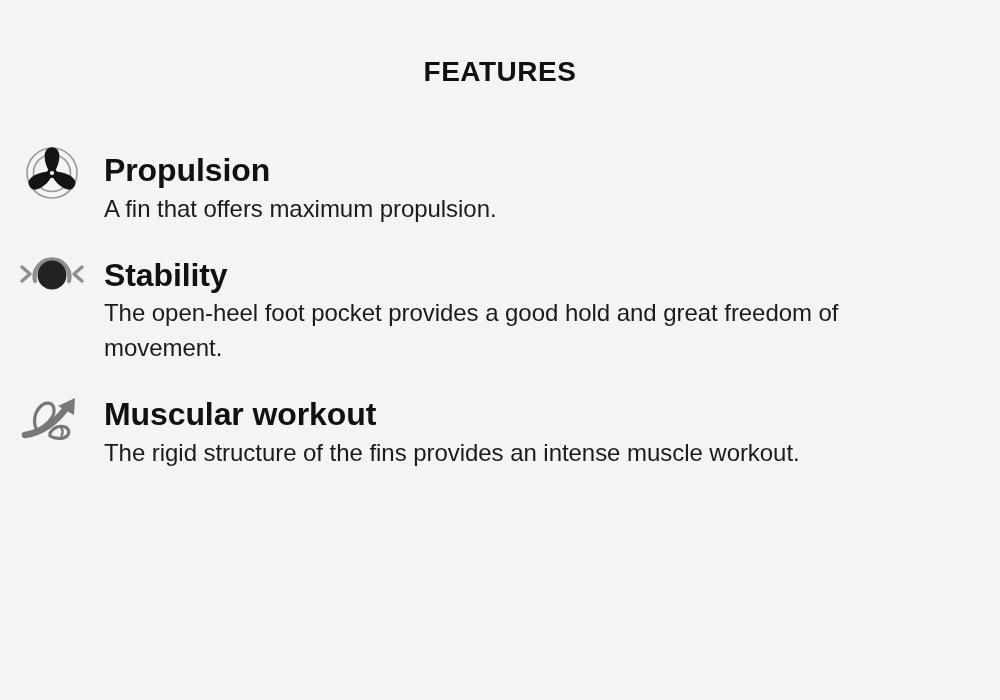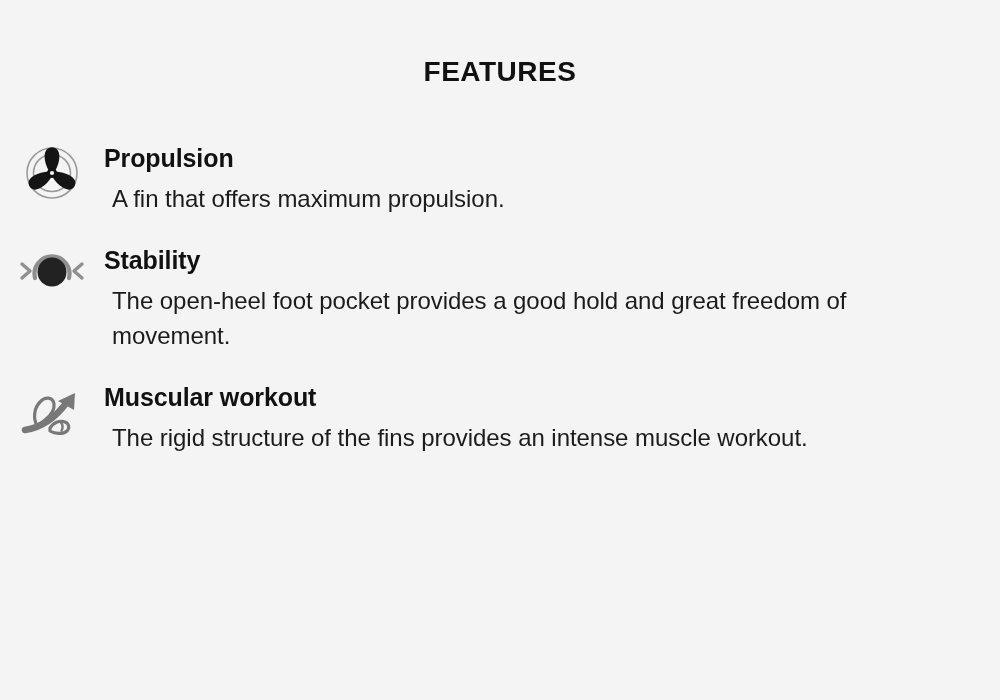--- a/index.html
+++ b/index.html
@@ -63,34 +63,34 @@
     display: block;
   }
 
   .feature-text {
     flex: 1 1 auto;
     padding-right: 52px;
     max-width: 812px;
   }
 
   .feature-title {
-    font-size: 25px;
+    font-size: 32px;
     font-weight: bold;
     color: #111111;
     line-height: 1.18;
-    margin: 4px 0 2px 0;
+    margin: 12px 0 2px 0;
     letter-spacing: -0.1px;
   }
 
   .feature-desc {
     font-size: 24px;
     font-weight: normal;
     color: #1b1b1b;
     line-height: 1.45;
-    margin: 8px;
+    margin: 0;
     letter-spacing: -0.05px;
   }
 
   
   .icon-slot-propulsion { height: 58px; }
   .icon-slot-muscle { height: 56px; }
   .icon-slot-stability { height: 50px; }
 </style>
 </head>
 <body>

